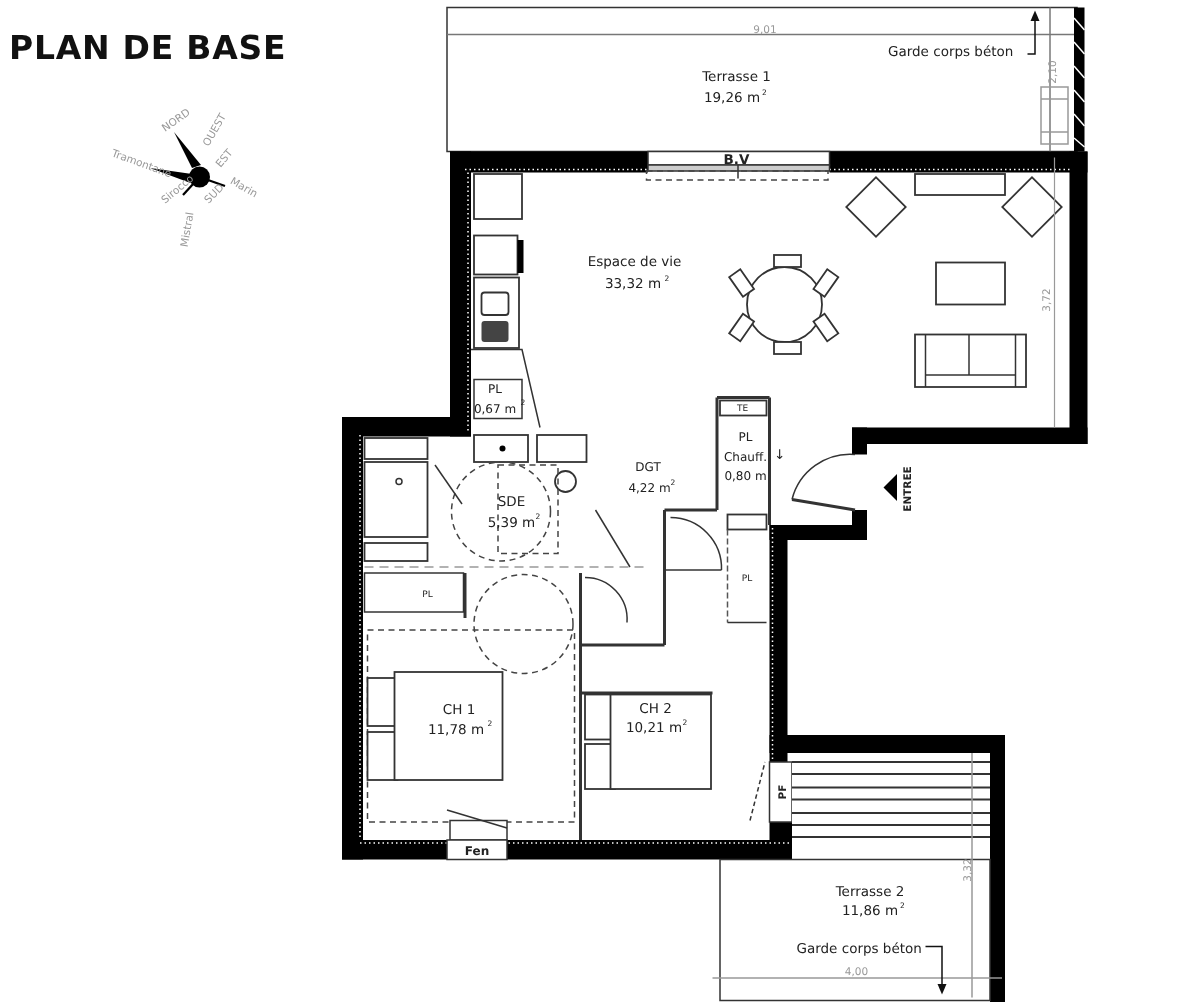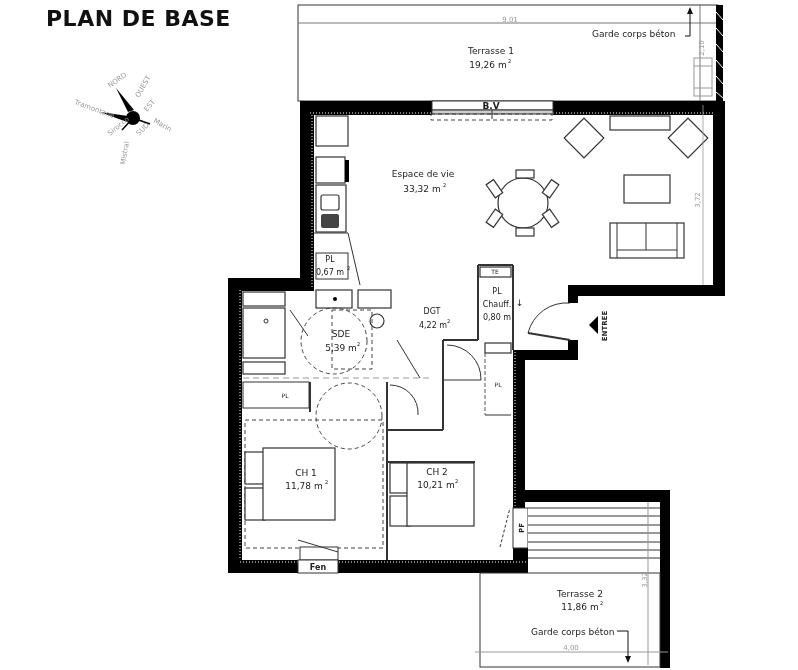--- a/index.html
+++ b/index.html
@@ -1,17 +1,17 @@
 <!DOCTYPE html>
 <html><head>
 <meta charset="utf-8">
 <style>
   html,body{margin:0;padding:0;background:#ffffff;}
   body{width:798px;height:670px;position:relative;overflow:hidden;font-family:"DejaVu Sans","Liberation Sans",sans-serif;color:#111;}
-  #title{position:absolute;left:6px;top:6px;font-size:22px;font-weight:bold;letter-spacing:0.5px;font-family:"DejaVu Sans",sans-serif;margin-left:40px;}
+  #title{position:absolute;left:6px;top:20px;font-size:22px;font-weight:bold;letter-spacing:0.5px;font-family:"DejaVu Sans",sans-serif;}
   svg{position:absolute;left:0;top:0;}
   .lbl{font-family:"DejaVu Sans","Liberation Sans",sans-serif;fill:#222;}
   .dim{font-family:"DejaVu Sans",sans-serif;fill:#999;font-size:7px;}
   .wall{fill:#000;}
   .thin{stroke:#333;stroke-width:1;fill:none;}
   .grey{stroke:#777;stroke-width:1;fill:none;}
   .dash{stroke:#444;stroke-width:1;fill:none;stroke-dasharray:4 3;}
   .furn{stroke:#333;stroke-width:1.2;fill:#fff;}
 </style>
 </head>

